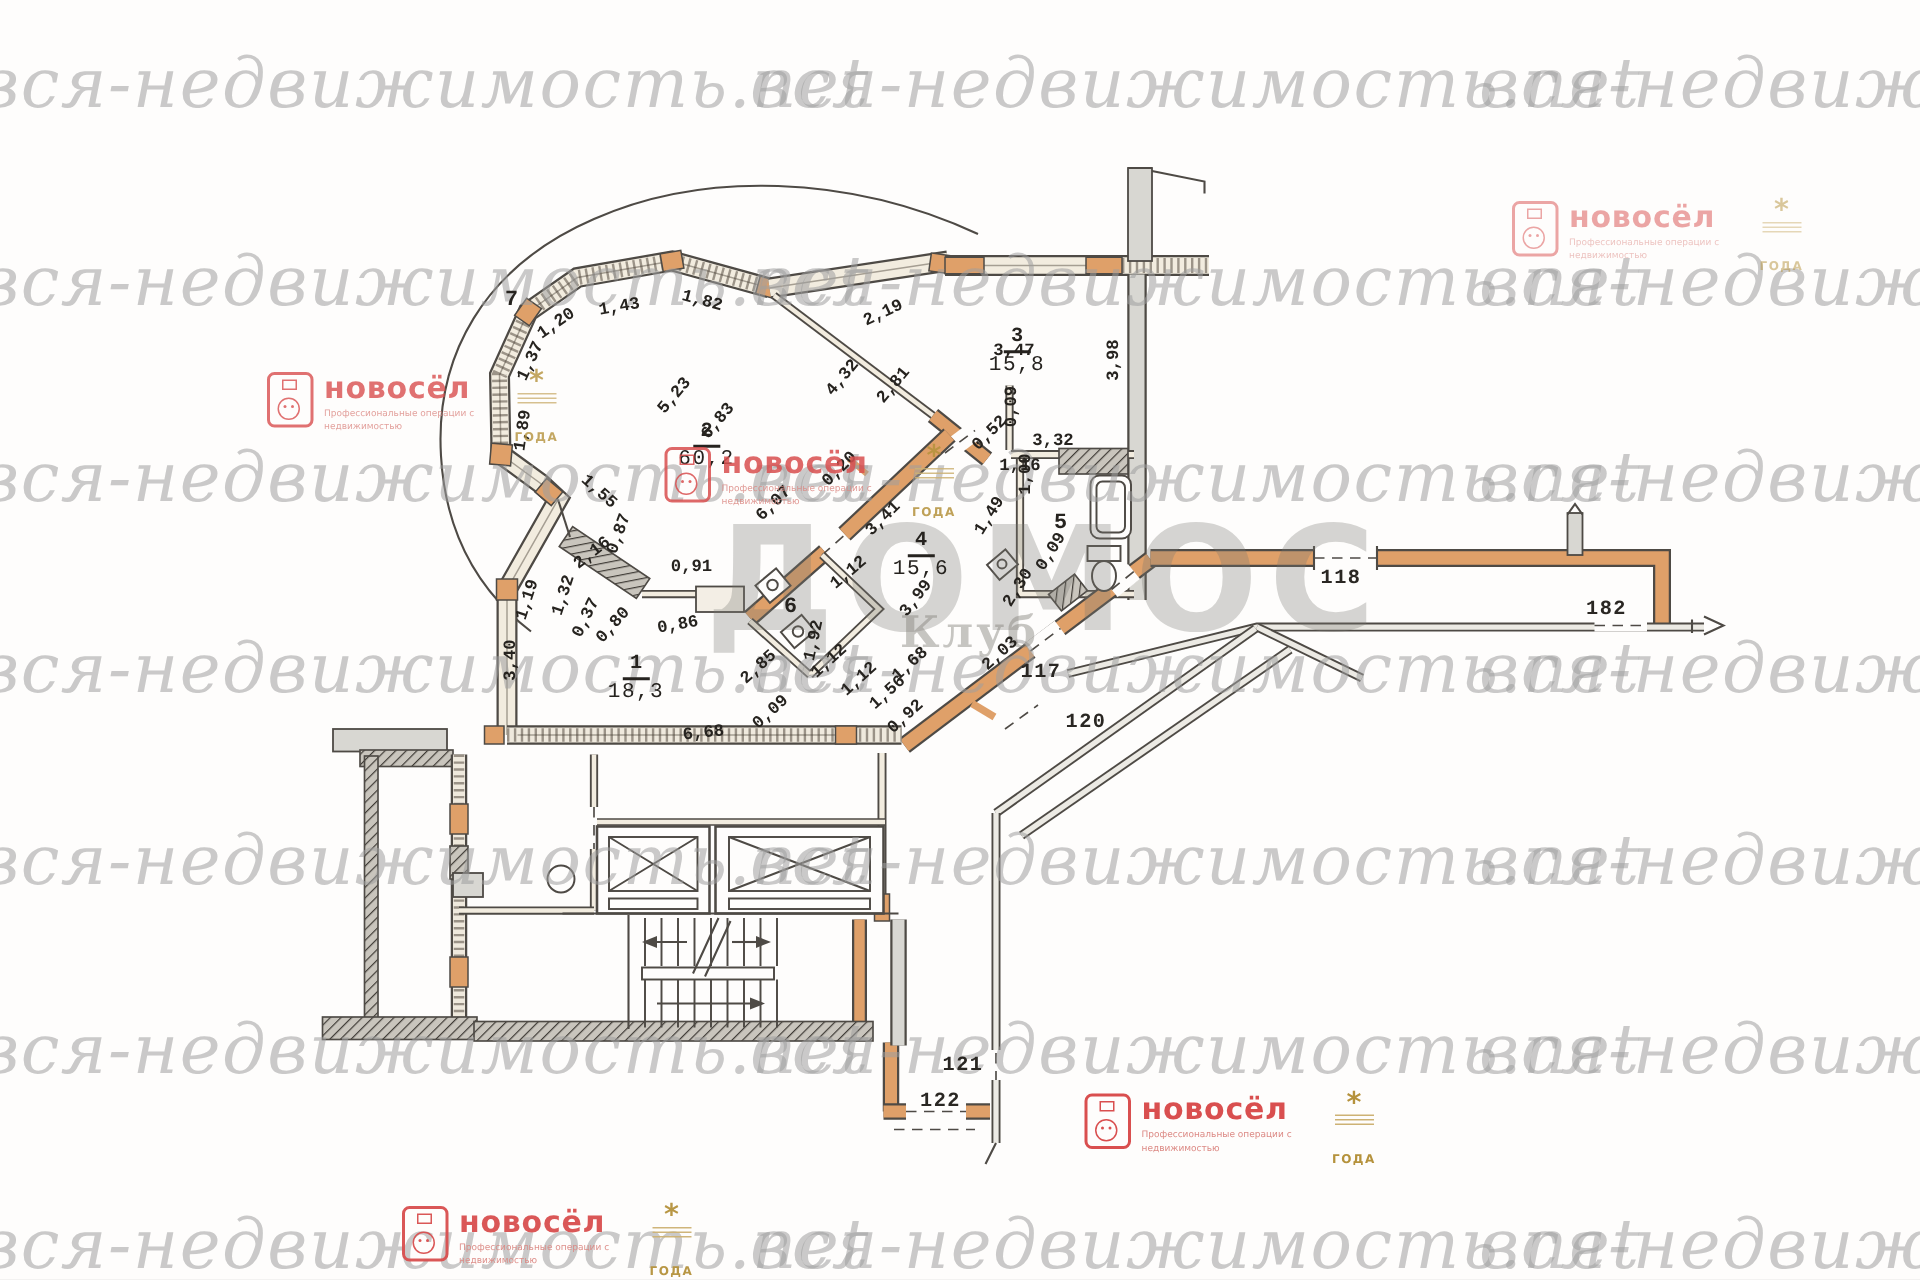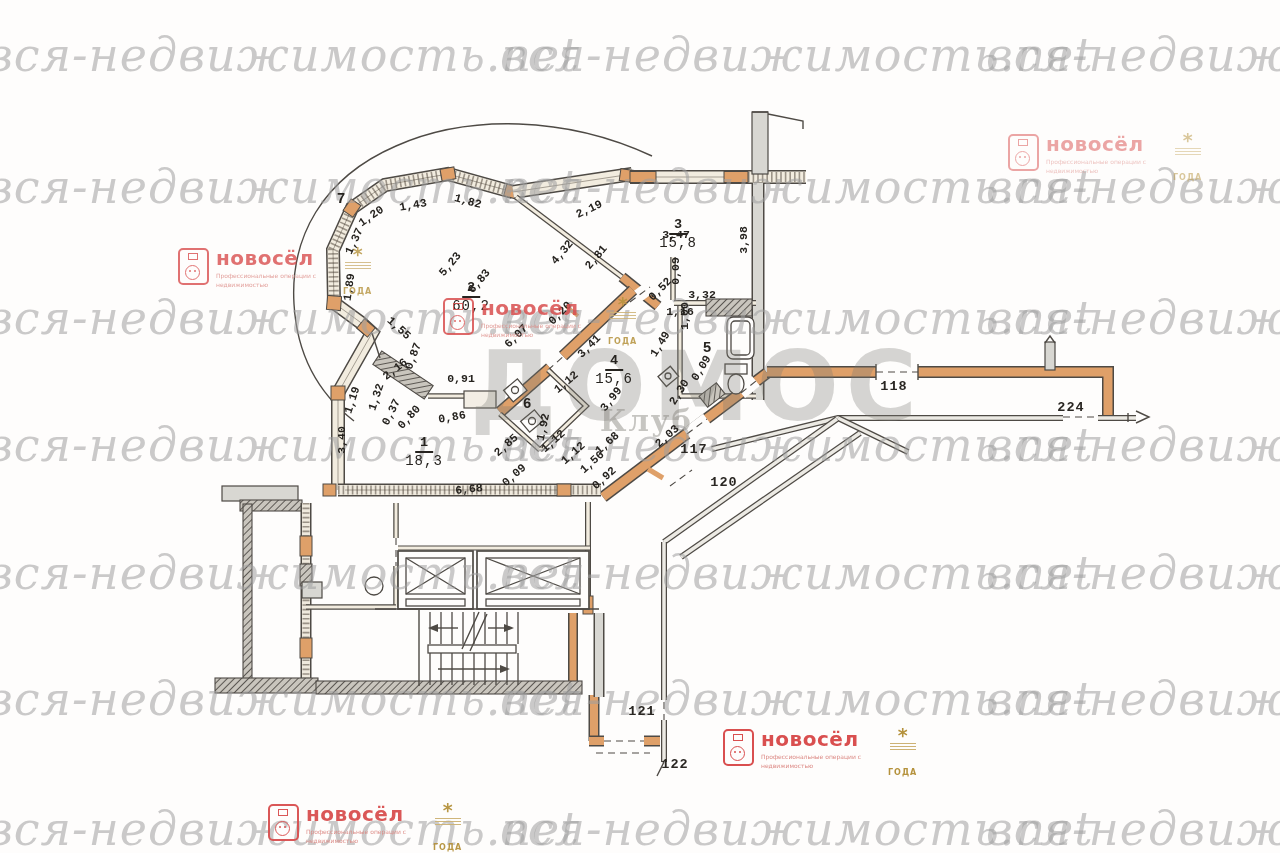--- a/index.html
+++ b/index.html
@@ -352,24 +352,24 @@
       <div class="dim" style="left: 341px; top: 440px; transform: translate(-50%, -50%) rotate(-90deg);">3,40</div>
       <div class="room solo" style="left: 341px; top: 199px;"><div class="rn">7</div></div>
       <div class="room" style="left: 471px; top: 296px;"><div class="rn">2</div><div class="ra">60,2</div></div>
       <div class="room" style="left: 678px; top: 233px;"><div class="rn">3</div><div class="ra">15,8</div></div>
       <div class="room" style="left: 614px; top: 369px;"><div class="rn">4</div><div class="ra">15,6</div></div>
       <div class="room solo" style="left: 707px; top: 348px;"><div class="rn">5</div></div>
       <div class="room solo" style="left: 527px; top: 404px;"><div class="rn">6</div></div>
       <div class="room" style="left: 424px; top: 451px;"><div class="rn">1</div><div class="ra">18,3</div></div>
       <div class="cor" style="left: 694px; top: 449px;">117</div>
       <div class="cor" style="left: 894px; top: 386px;">118</div>
-      <div class="cor" style="left: 1071px; top: 407px;">224</div>
+      <div class="cor" style="left: 1071px; top: 407px;">182</div>
       <div class="cor" style="left: 724px; top: 482px;">120</div>
       <div class="cor" style="left: 642px; top: 711px;">121</div>
-      <div class="cor" style="left: 627px; top: 764px; margin-left: 48px;">122</div>
+      <div class="cor" style="left: 627px; top: 735px;">122</div>
       <div class="logo" style="left: 178px; top: 248px; opacity: 0.8;">
         <div class="licon">
           <div class="hat2"></div>
           <div class="face"></div>
         </div>
         <div class="lmain">
           <div class="lname">новосёл</div>
           <div class="lsub">Профессиональные операции с недвижимостью</div>
         </div>
         <div class="lgold">

